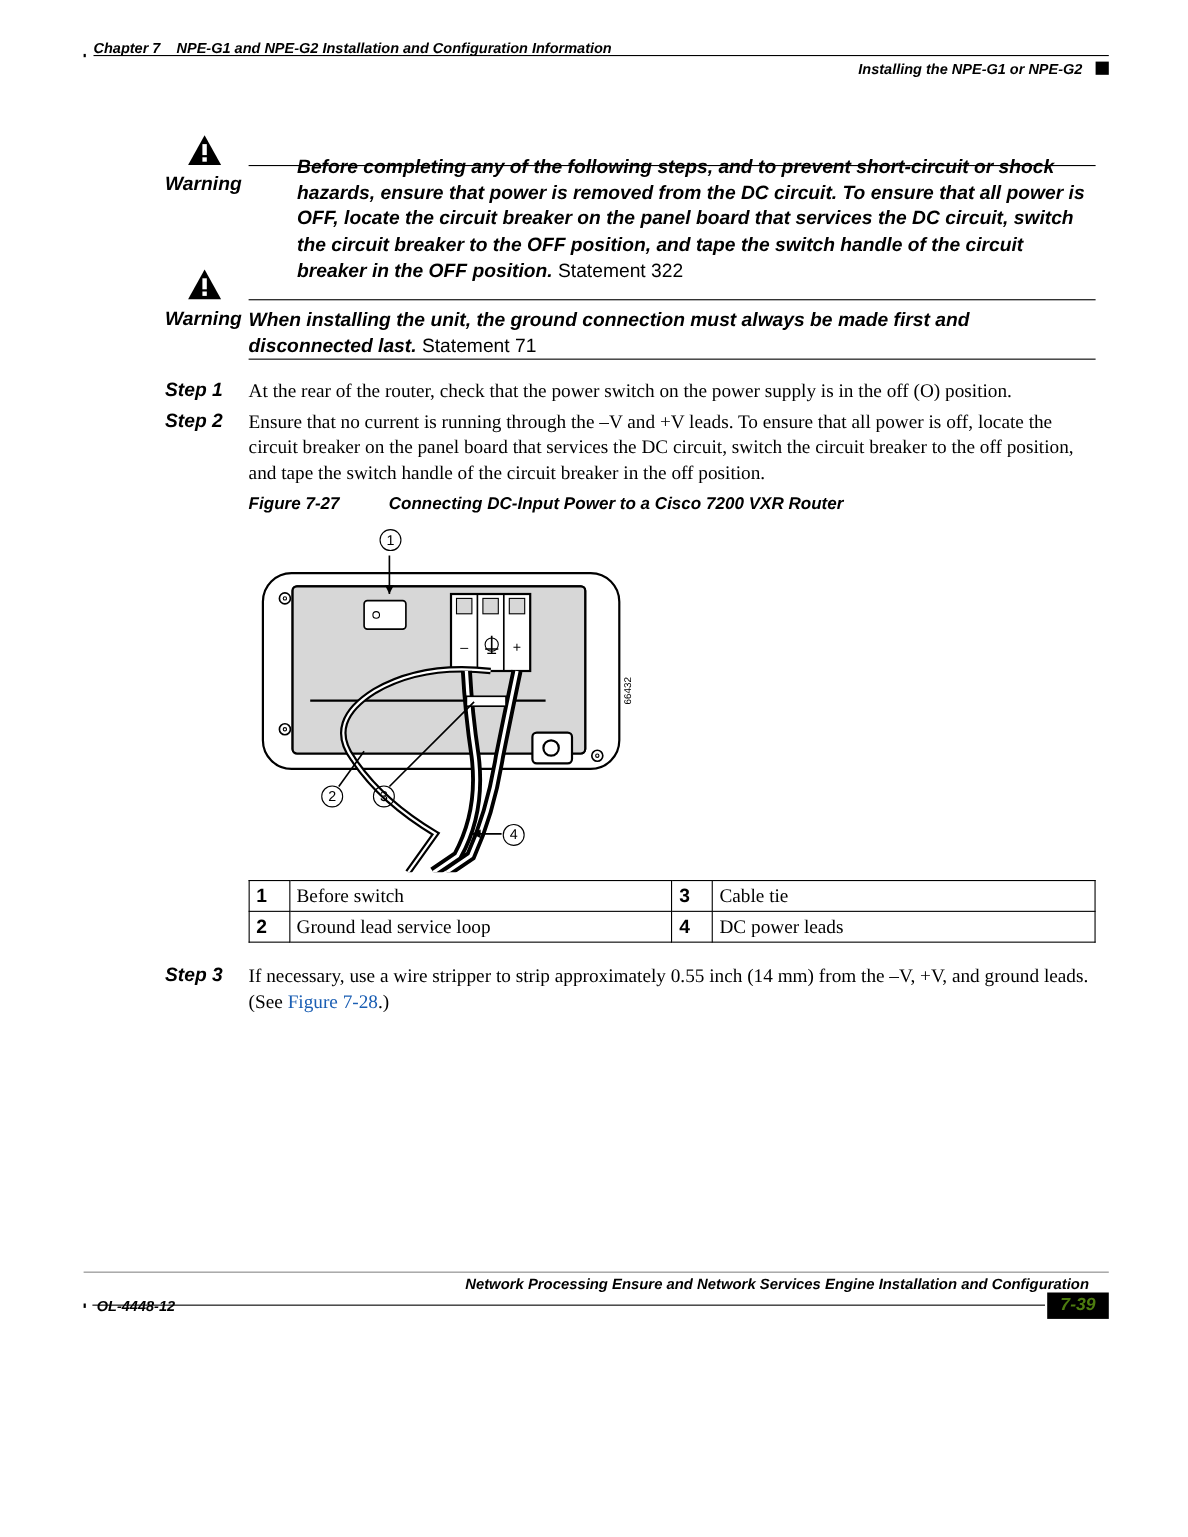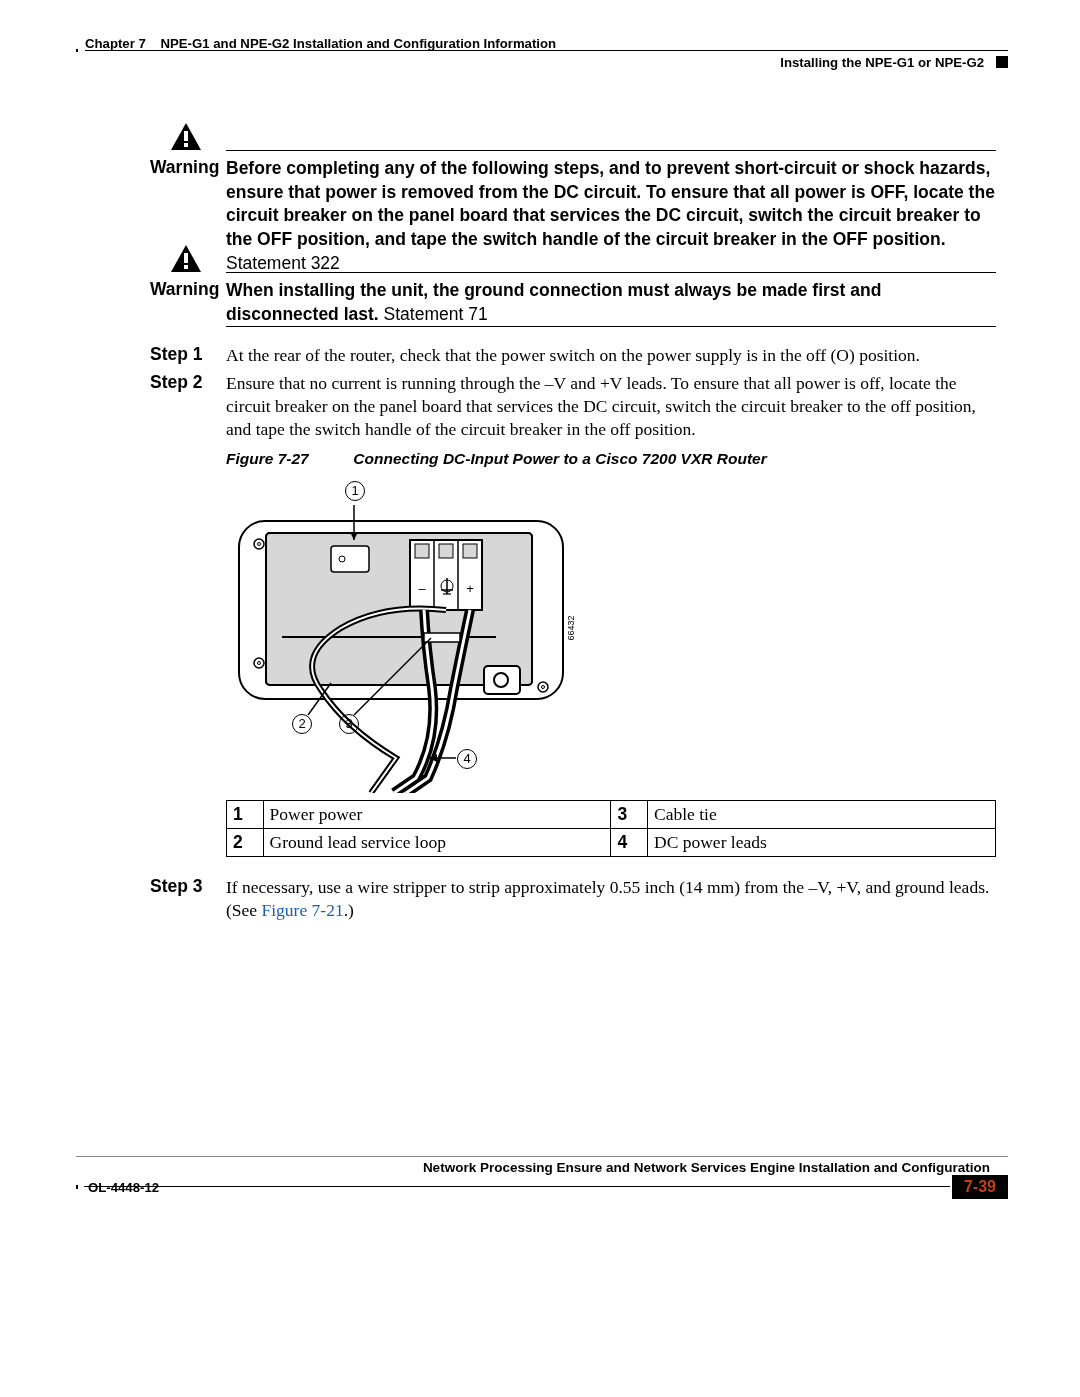--- a/index.html
+++ b/index.html
@@ -7,21 +7,21 @@
     padding: 0;
     background: #fff;
     font-family: "Times New Roman", Times, serif;
     color: #000;
     width: 1080px;
     height: 1397px;
     position: relative;
     font-size: 17.5px;
   }
   .sans { font-family: Arial, Helvetica, sans-serif; }
-  .bold { font-weight: bold; }
+  .bold { font-weight: bold; font-style: italic; }
   .italic { font-style: italic; }
 
   
   .header-left-rule {
     position: absolute;
     left: 76px;
     top: 49px;
     width: 2px;
     height: 3px;
     background: #000;
@@ -136,21 +136,21 @@
     position: absolute;
     left: 88px;
     top: 1180px;
     font-size: 13.2px;
   }
   .footer-pagebox {
     position: absolute;
     right: 72px;
     top: 1175px;
     background: #000;
-    color: #c2410c;
+    color: #4d7c0f;
     padding: 3px 12px;
     font-size: 16px;
   }
   .footer-rule2 {
     position: absolute;
     left: 84px;
     right: 130px;
     top: 1186px;
     border-top: 1px solid #000;
   }
@@ -169,21 +169,21 @@
 
 <div class="warn-icon" style="top:122px;">
   <svg viewBox="0 0 32 30">
       <polygon points="16,1 31,28 1,28" fill="#000"></polygon>
       <rect x="14" y="9" width="4" height="10" fill="#fff"></rect>
       <rect x="14" y="21" width="4" height="4" fill="#fff"></rect>
     </svg>
 </div>
 <div class="rule-wide" style="top:150px;"></div>
 <div class="label-col sans bold" style="top:157px;">Warning</div>
-<div class="body-col sans" style="top:157px; line-height:1.35;">
+<div class="body-col sans" style="top:140px; line-height:1.35;margin-left:44px;">
   <span class="bold">Before completing any of the following steps, and to prevent short-circuit or shock hazards, ensure that power is removed from the DC circuit. To ensure that all power is OFF, locate the circuit breaker on the panel board that services the DC circuit, switch the circuit breaker to the OFF position, and tape the switch handle of the circuit breaker in the OFF position.</span><span> Statement 322</span>
 </div>
 
 <div class="warn-icon" style="top:244px;">
   <svg viewBox="0 0 32 30">
       <polygon points="16,1 31,28 1,28" fill="#000"></polygon>
       <rect x="14" y="9" width="4" height="10" fill="#fff"></rect>
       <rect x="14" y="21" width="4" height="4" fill="#fff"></rect>
     </svg>
 </div>
@@ -270,36 +270,36 @@
 <div style="position:absolute;left:119px;top:3px;width:18px;height:18px;border:1.5px solid #000;border-radius:50%;font:13px Arial;text-align:center;line-height:18px;">1</div>
 <div style="position:absolute;left:66px;top:236px;width:18px;height:18px;border:1.5px solid #000;border-radius:50%;font:13px Arial;text-align:center;line-height:18px;">2</div>
 <div style="position:absolute;left:113px;top:236px;width:18px;height:18px;border:1.5px solid #000;border-radius:50%;font:13px Arial;text-align:center;line-height:18px;">3</div>
 <div style="position:absolute;left:231px;top:271px;width:18px;height:18px;border:1.5px solid #000;border-radius:50%;font:13px Arial;text-align:center;line-height:18px;">4</div>
 </div>
 
 <table class="legend">
   <tbody>
       <tr>
     <td class="num">1</td>
-    <td class="txt">Power power</td>
+    <td class="txt">Before switch</td>
     <td class="num">3</td>
     <td class="txt">Cable tie</td>
   </tr>
   <tr>
     <td class="num">2</td>
     <td class="txt">Ground lead service loop</td>
     <td class="num">4</td>
     <td class="txt">DC power leads</td>
   </tr>
 </tbody>
   </table>
 
 <div class="label-col sans bold" style="top:876px;">Step 3</div>
 <div class="body-col" style="top:876px; line-height:1.3;">
-  <span>If necessary, use a wire stripper to strip approximately 0.55 inch (14 mm) from the –V, +V, and ground leads. (See </span><a href="#" class="figref">Figure 7-21</a><span>.)</span>
+  <span>If necessary, use a wire stripper to strip approximately 0.55 inch (14 mm) from the –V, +V, and ground leads. (See </span><a href="#" class="figref">Figure 7-28</a><span>.)</span>
 </div>
 
 <div class="footer-rule"></div>
 <div class="footer-title sans bold">Network Processing Ensure and Network Services Engine Installation and Configuration</div>
 <div class="footer-rule2"></div>
 <div class="footer-left-rule"></div>
 <div class="footer-id sans bold">OL-4448-12</div>
 <div class="footer-pagebox sans bold">7-39</div>
 
 </body></html>

